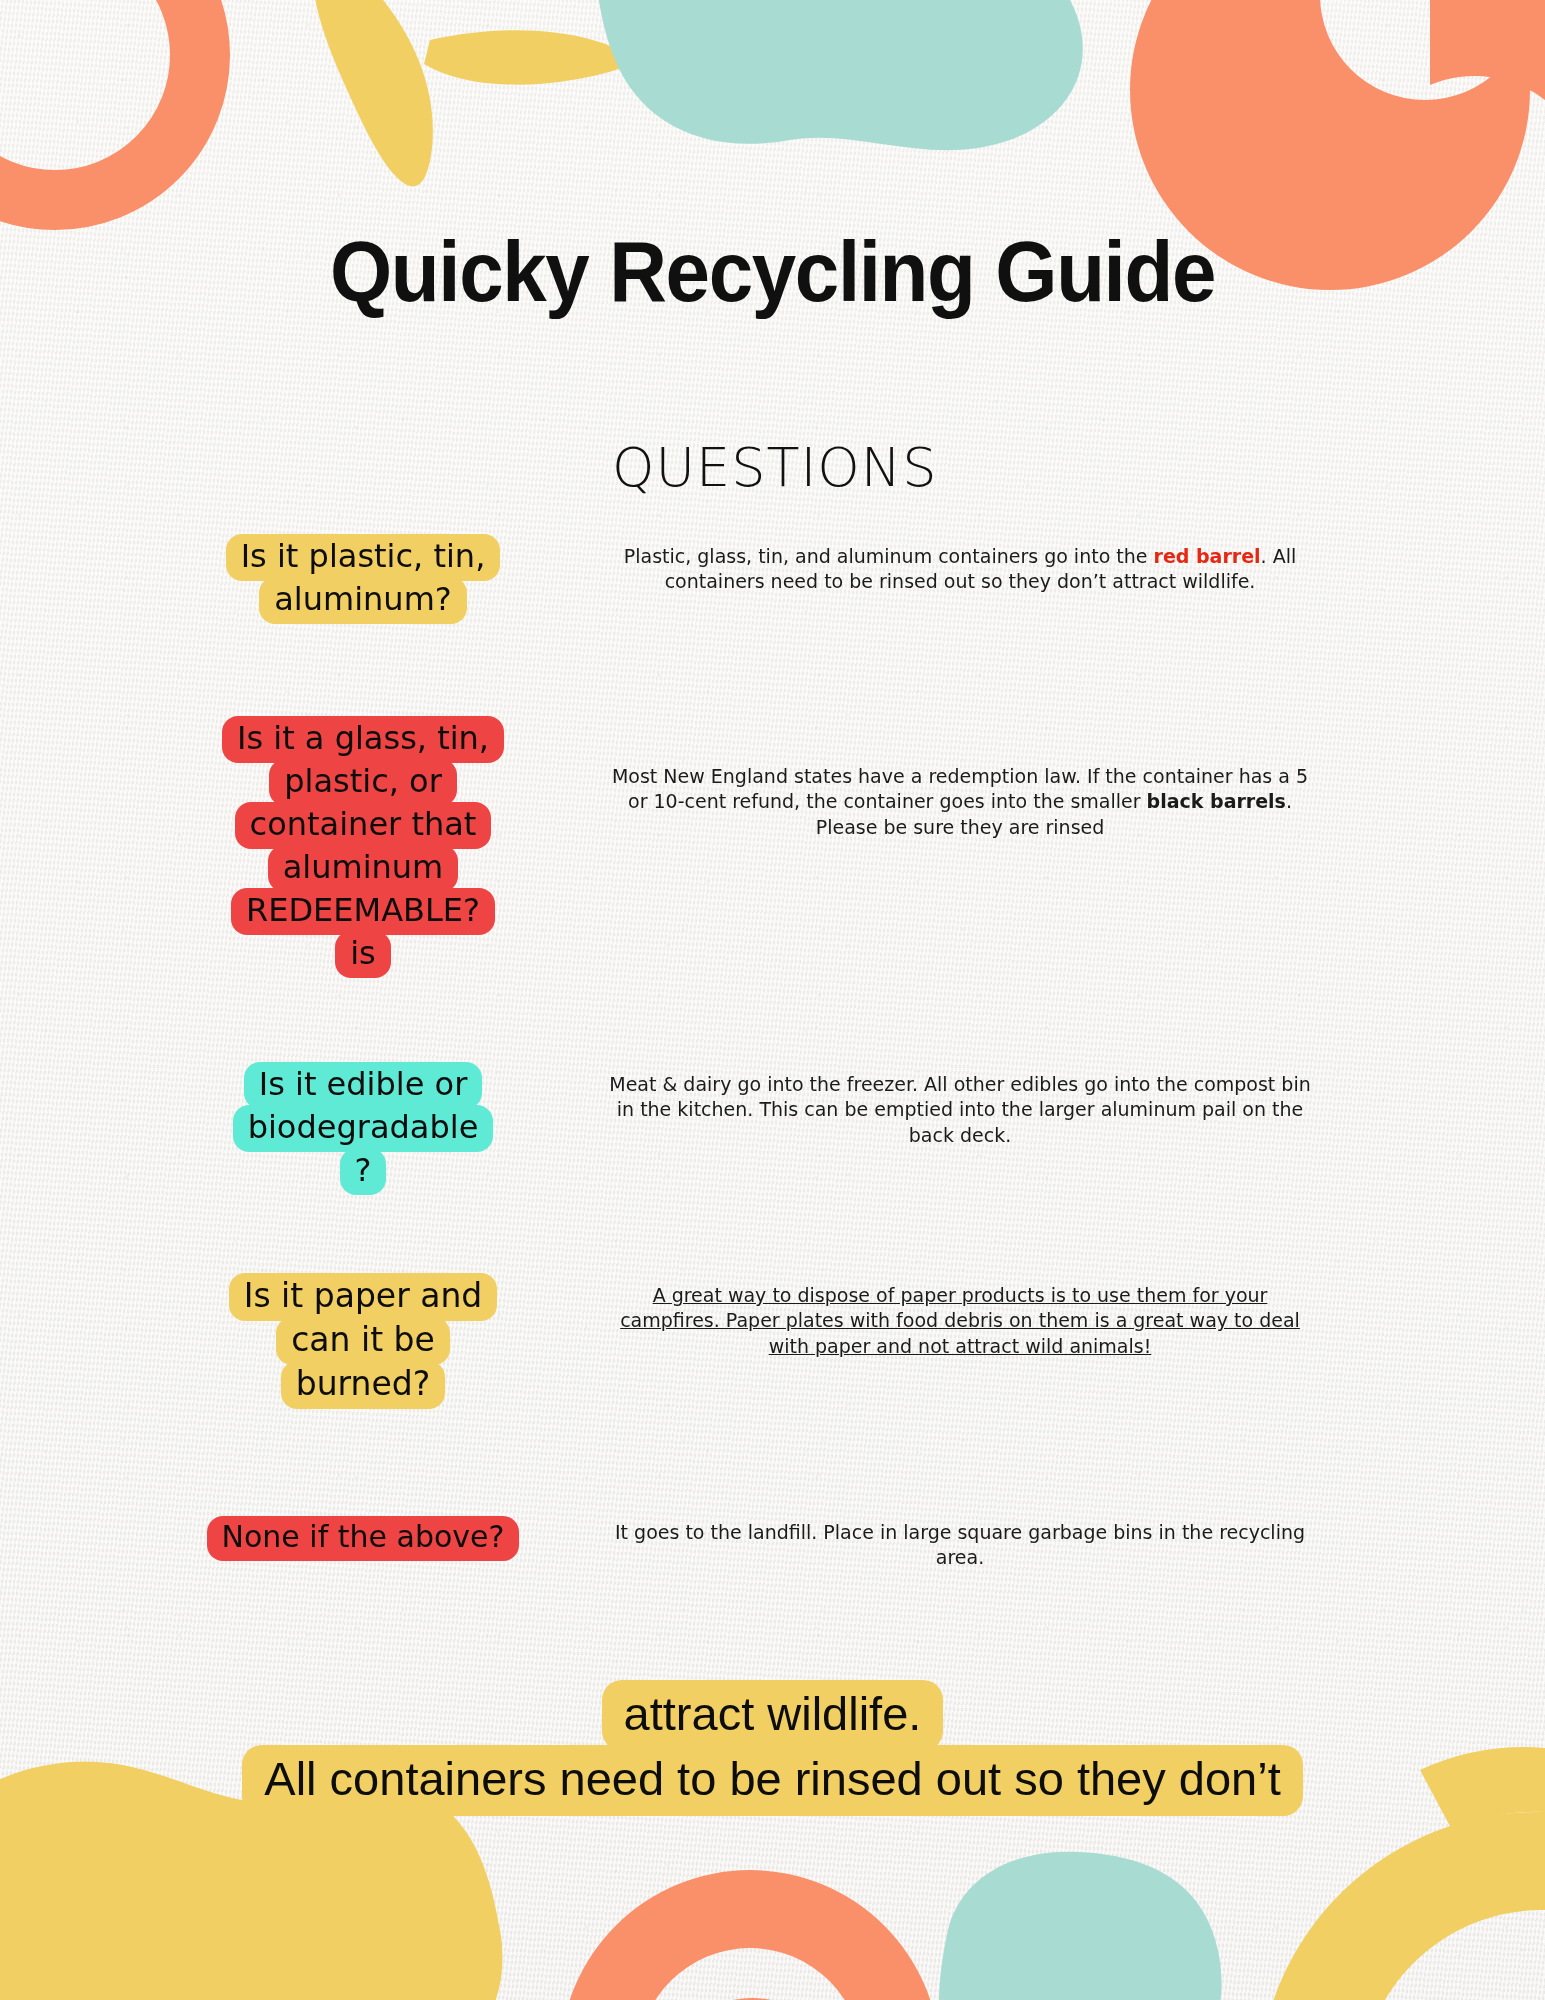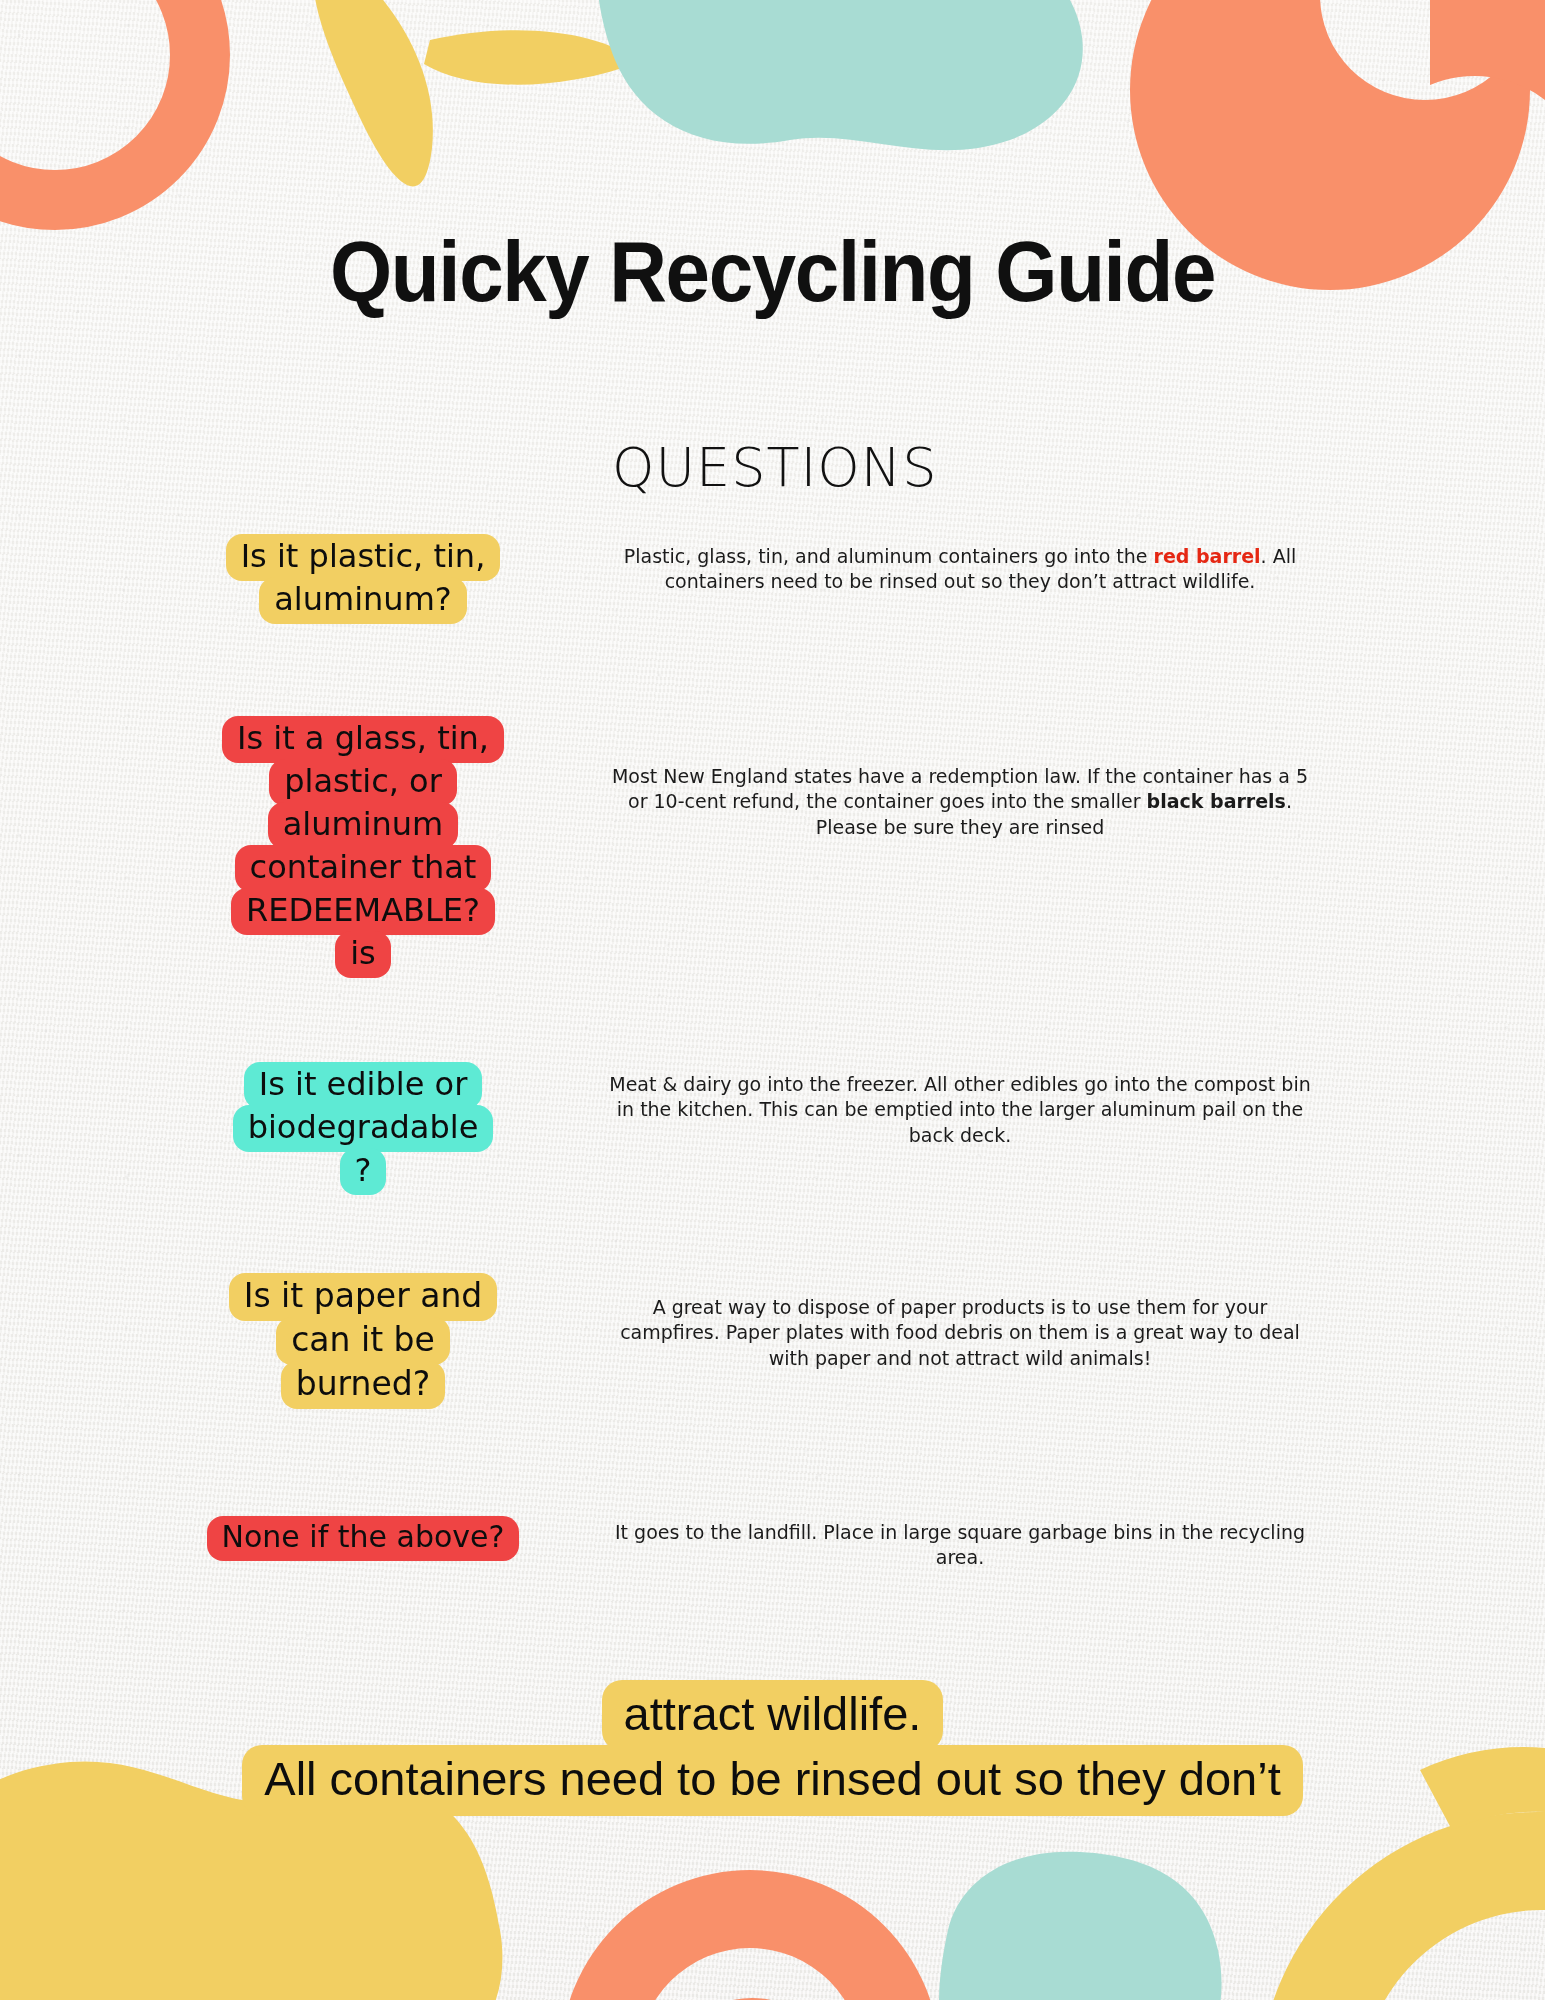--- a/index.html
+++ b/index.html
@@ -237,22 +237,22 @@
     </div>
     <div class="body-col" style="top:10px;">
       <span>Plastic, glass, tin, and aluminum containers go into the </span><span class="red">red barrel</span><span>. All containers need to be rinsed out so they don’t attract wildlife.</span>
     </div>
   </div>
 
   <div class="qa-row" style="top:716px;">
     <div class="label-col lbl-mint sz-32">
       <span class="hl-line"><span>Is it a glass, tin,</span></span>
       <span class="hl-line"><span>plastic, or</span></span>
+      <span class="hl-line"><span>container that</span></span>
       <span class="hl-line"><span>aluminum</span></span>
-      <span class="hl-line"><span>container that</span></span>
       <span class="hl-line"><span>REDEEMABLE?</span></span>
       <span class="hl-line"><span>is</span></span>
     </div>
     <div class="body-col" style="top:48px;">
       <span>Most New England states have a redemption law. If the container has a 5 or 10-cent refund, the container goes into the smaller </span><b>black barrels</b><span>. Please be sure they are rinsed</span>
     </div>
   </div>
 
   <div class="qa-row" style="top:1062px;">
     <div class="label-col lbl-coral sz-32">
@@ -264,21 +264,21 @@
       <span>Meat &amp; dairy go into the freezer. All other edibles go into the compost bin in the kitchen. This can be emptied into the larger aluminum pail on the back deck.</span>
     </div>
   </div>
 
   <div class="qa-row" style="top:1273px;">
     <div class="label-col lbl-yellow sz-33">
       <span class="hl-line"><span>Is it paper and</span></span>
       <span class="hl-line"><span>can it be</span></span>
       <span class="hl-line"><span>burned?</span></span>
     </div>
-    <div class="body-col" style="top:22px;">
+    <div class="body-col" style="top:10px;text-decoration:underline;">
       <span>A great way to dispose of paper products is to use them for your campfires. Paper plates with food debris  on them is a great way to deal with paper and not attract wild animals!</span>
     </div>
   </div>
 
   <div class="qa-row" style="top:1516px;">
     <div class="label-col lbl-mint sz-30">
       <span class="hl-line"><span>None if the above?</span></span>
     </div>
     <div class="body-col" style="top:4px;">
       <span>It goes to the landfill. Place in large square garbage bins in the recycling area.</span>

